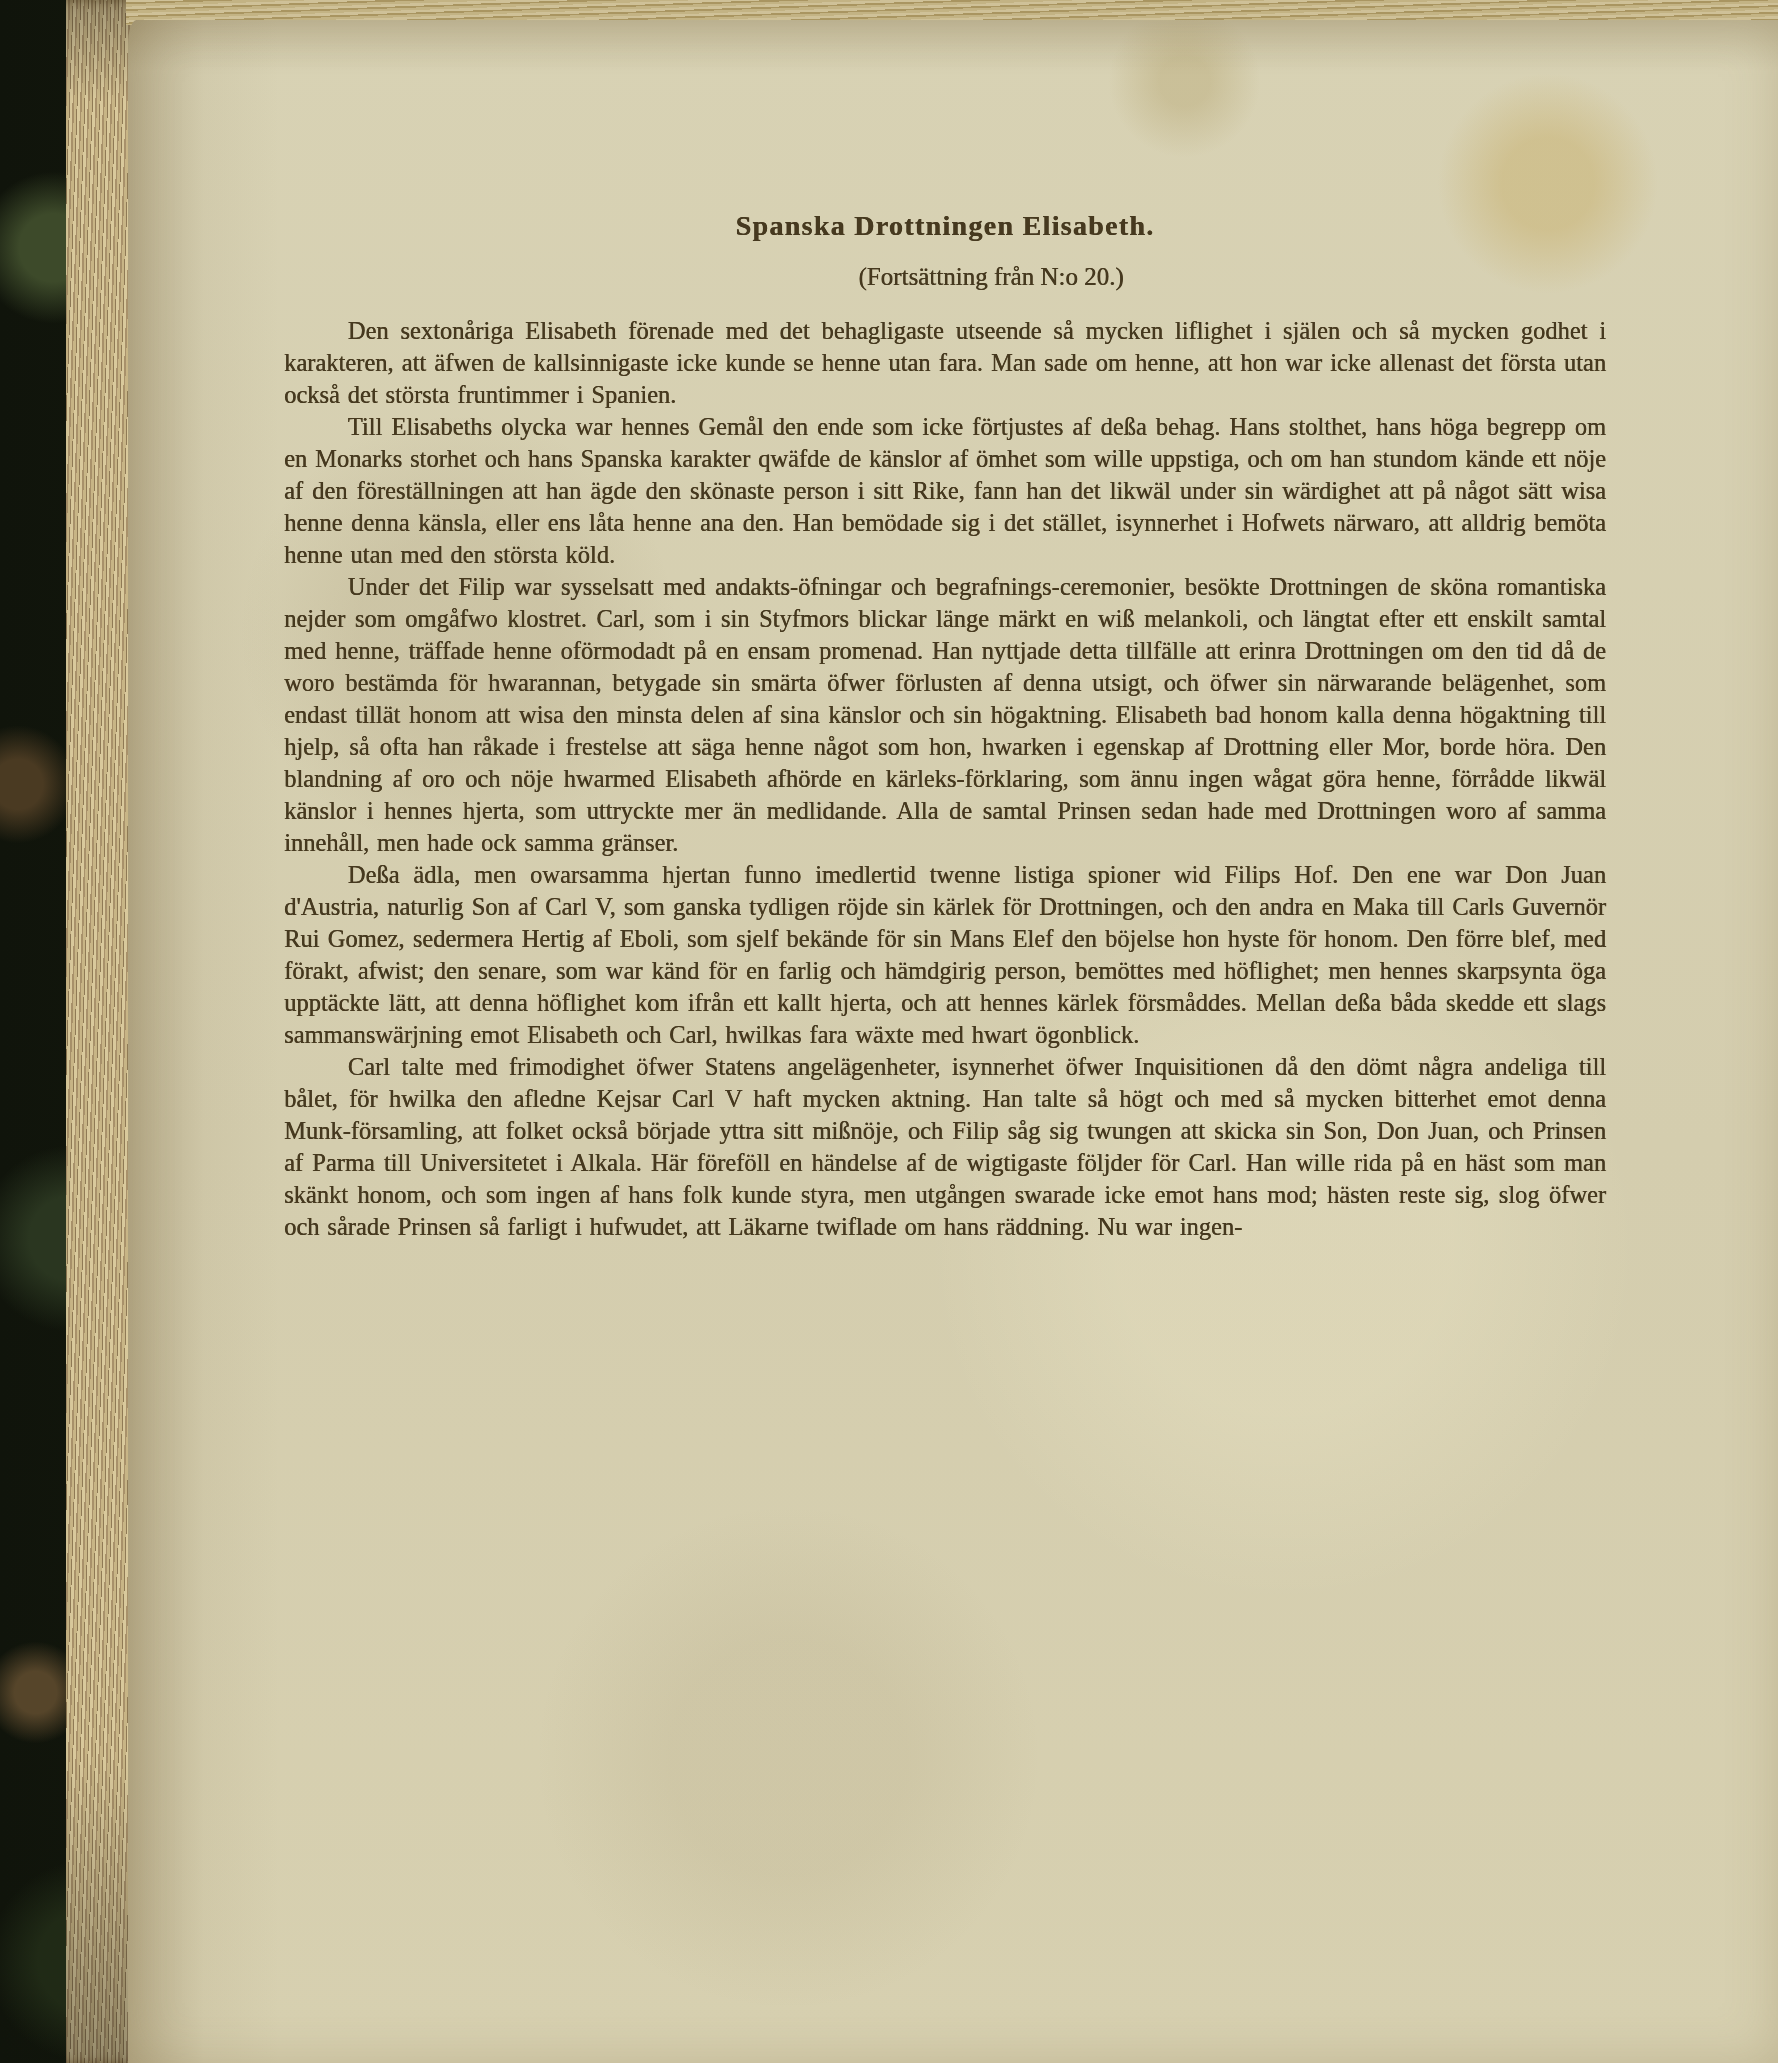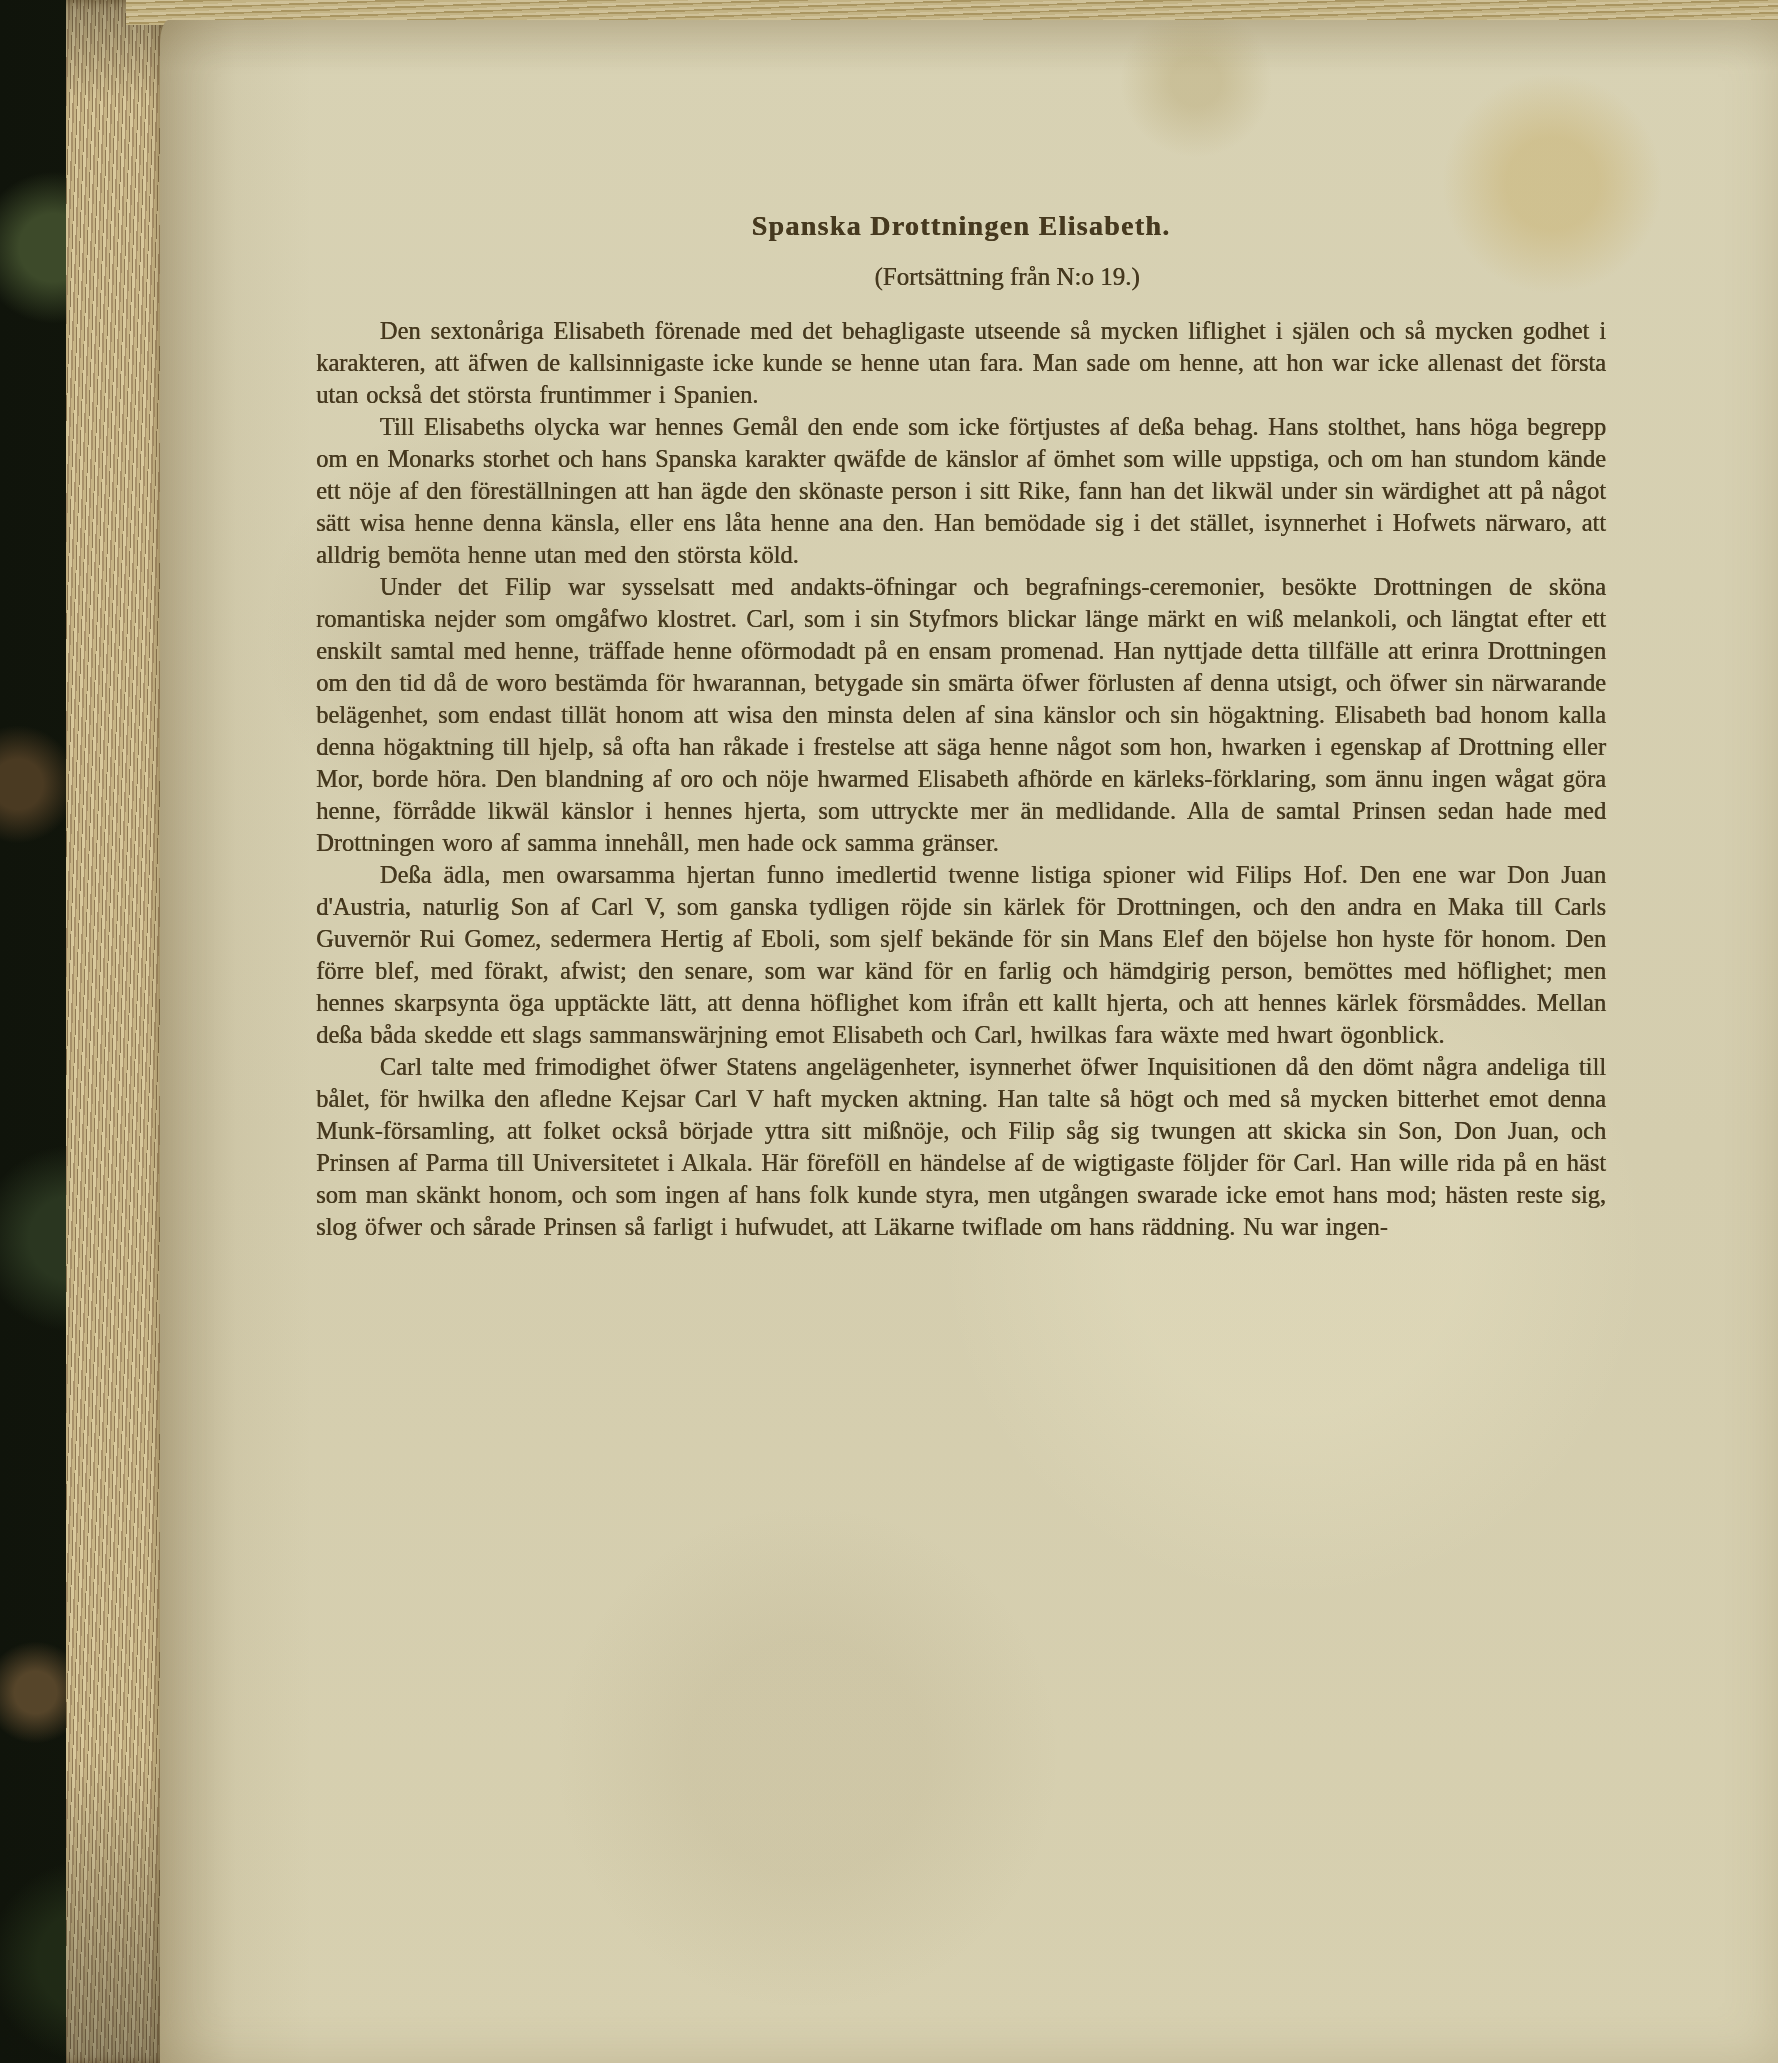--- a/index.html
+++ b/index.html
@@ -68,21 +68,20 @@
       radial-gradient(circle at 86% 8%, rgba(196,168,92,0.40) 0 46px, rgba(196,168,92,0) 110px),
       radial-gradient(circle at 64% 3%, rgba(170,150,90,0.30) 0 25px, rgba(170,150,90,0) 76px),
       radial-gradient(circle at 20% 30%, rgba(120,100,60,0.10) 0 101px, rgba(120,100,60,0) 219px),
       radial-gradient(circle at 70% 60%, rgba(255,250,220,0.18) 0 169px, rgba(255,250,220,0) 354px),
       radial-gradient(circle at 40% 85%, rgba(120,100,60,0.08) 0 118px, rgba(120,100,60,0) 253px),
       linear-gradient(90deg, rgba(110,88,48,0.30), rgba(110,88,48,0.06) 76px, rgba(110,88,48,0) 152px),
       linear-gradient(180deg, rgba(110,88,48,0.18), rgba(110,88,48,0) 51px),
       linear-gradient(180deg, #d8d2b4, #d4cdae 55%, #d7d0b0);
     border-top-left-radius: 8.4px 25px;
     box-shadow: inset 0 0 51px rgba(120,100,55,0.25);
-    margin-left: 32px;
   }
 
   .text-block {
     position: absolute;
     left: 156px;
     right: 173px;
     top: 190px;
     color: #46391f;
     font-size: 24.5px;
     line-height: 32px;
@@ -117,21 +116,21 @@
 <div class="scan">
 
   <div class="page-edges-left"></div>
   <div class="page-edges-top"></div>
 
   <div class="page">
     <div class="text-block">
 
       <h1 class="doc-title">Spanska Drottningen Elisabeth.</h1>
 
-      <div class="doc-subtitle">(Fortsättning från N:o 19.)</div>
+      <div class="doc-subtitle">(Fortsättning från N:o 20.)</div>
 
       <p>Den sextonåriga Elisabeth förenade med det behagligaste utseende så mycken liflighet i själen och så mycken godhet i karakteren, att äfwen de kallsinnigaste icke kunde se henne utan fara. Man sade om henne, att hon war icke allenast det första utan också det största fruntimmer i Spanien.</p>
 
       <p>Till Elisabeths olycka war hennes Gemål den ende som icke förtjustes af deßa behag. Hans stolthet, hans höga begrepp om en Monarks storhet och hans Spanska karakter qwäfde de känslor af ömhet som wille uppstiga, och om han stundom kände ett nöje af den föreställningen att han ägde den skönaste person i sitt Rike, fann han det likwäl under sin wärdighet att på något sätt wisa henne denna känsla, eller ens låta henne ana den. Han bemödade sig i det stället, isynnerhet i Hofwets närwaro, att alldrig bemöta henne utan med den största köld.</p>
 
 
       <p>Under det Filip war sysselsatt med andakts-öfningar och begrafnings-ceremonier, besökte Drottningen de sköna romantiska nejder som omgåfwo klostret. Carl, som i sin Styfmors blickar länge märkt en wiß melankoli, och längtat efter ett enskilt samtal med henne, träffade henne oförmodadt på en ensam promenad. Han nyttjade detta tillfälle att erinra Drottningen om den tid då de woro bestämda för hwarannan, betygade sin smärta öfwer förlusten af denna utsigt, och öfwer sin närwarande belägenhet, som endast tillät honom att wisa den minsta delen af sina känslor och sin högaktning. Elisabeth bad honom kalla denna högaktning till hjelp, så ofta han råkade i frestelse att säga henne något som hon, hwarken i egenskap af Drottning eller Mor, borde höra. Den blandning af oro och nöje hwarmed Elisabeth afhörde en kärleks-förklaring, som ännu ingen wågat göra henne, förrådde likwäl känslor i hennes hjerta, som uttryckte mer än medlidande. Alla de samtal Prinsen sedan hade med Drottningen woro af samma innehåll, men hade ock samma gränser.</p>
 
       <p>Deßa ädla, men owarsamma hjertan funno imedlertid twenne listiga spioner wid Filips Hof. Den ene war Don Juan d'Austria, naturlig Son af Carl V, som ganska tydligen röjde sin kärlek för Drottningen, och den andra en Maka till Carls Guvernör Rui Gomez, sedermera Hertig af Eboli, som sjelf bekände för sin Mans Elef den böjelse hon hyste för honom. Den förre blef, med förakt, afwist; den senare, som war känd för en farlig och hämdgirig person, bemöttes med höflighet; men hennes skarpsynta öga upptäckte lätt, att denna höflighet kom ifrån ett kallt hjerta, och att hennes kärlek försmåddes. Mellan deßa båda skedde ett slags sammanswärjning emot Elisabeth och Carl, hwilkas fara wäxte med hwart ögonblick.</p>
 

